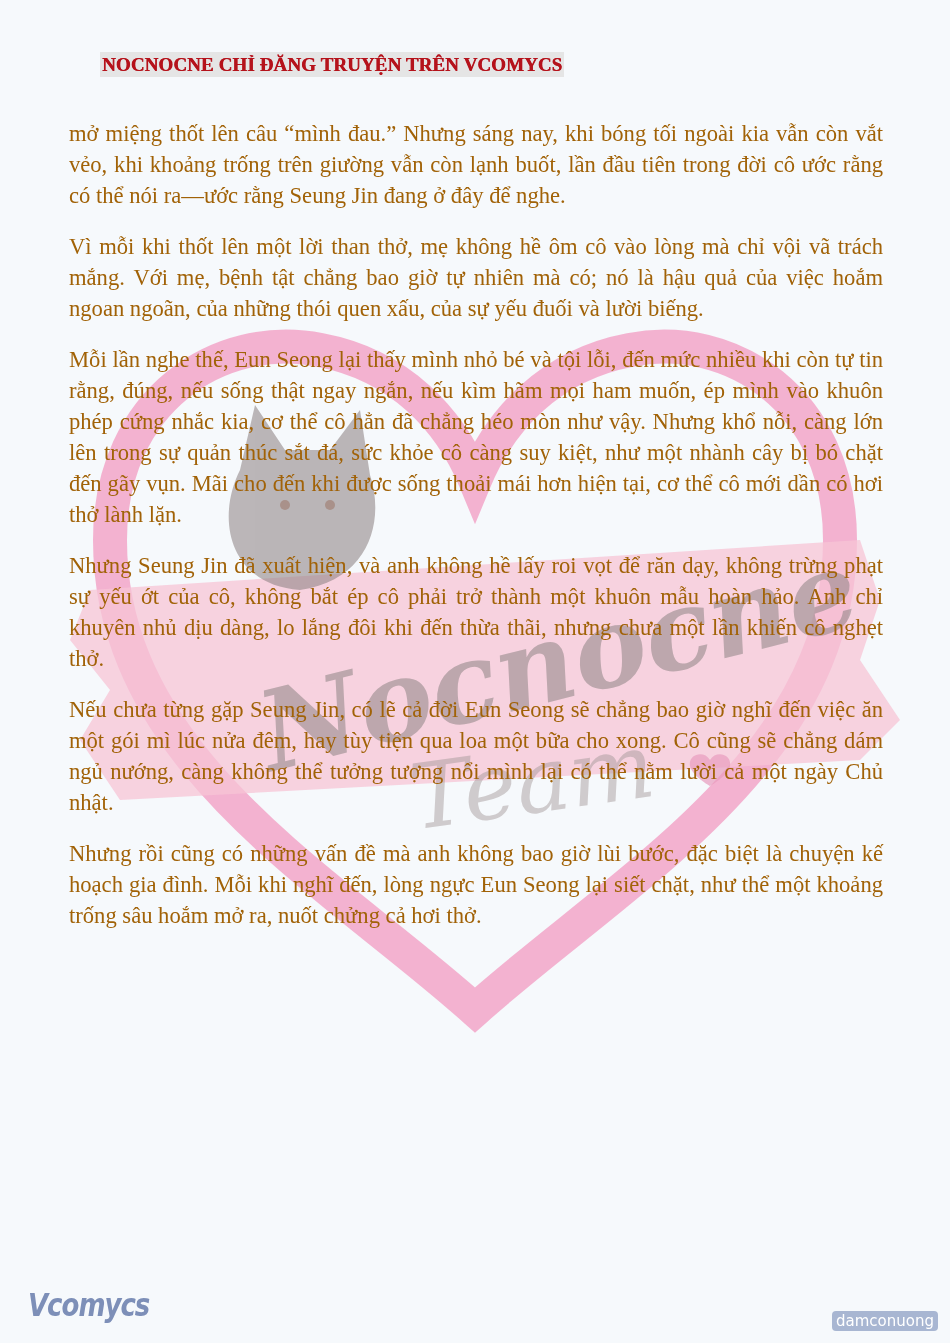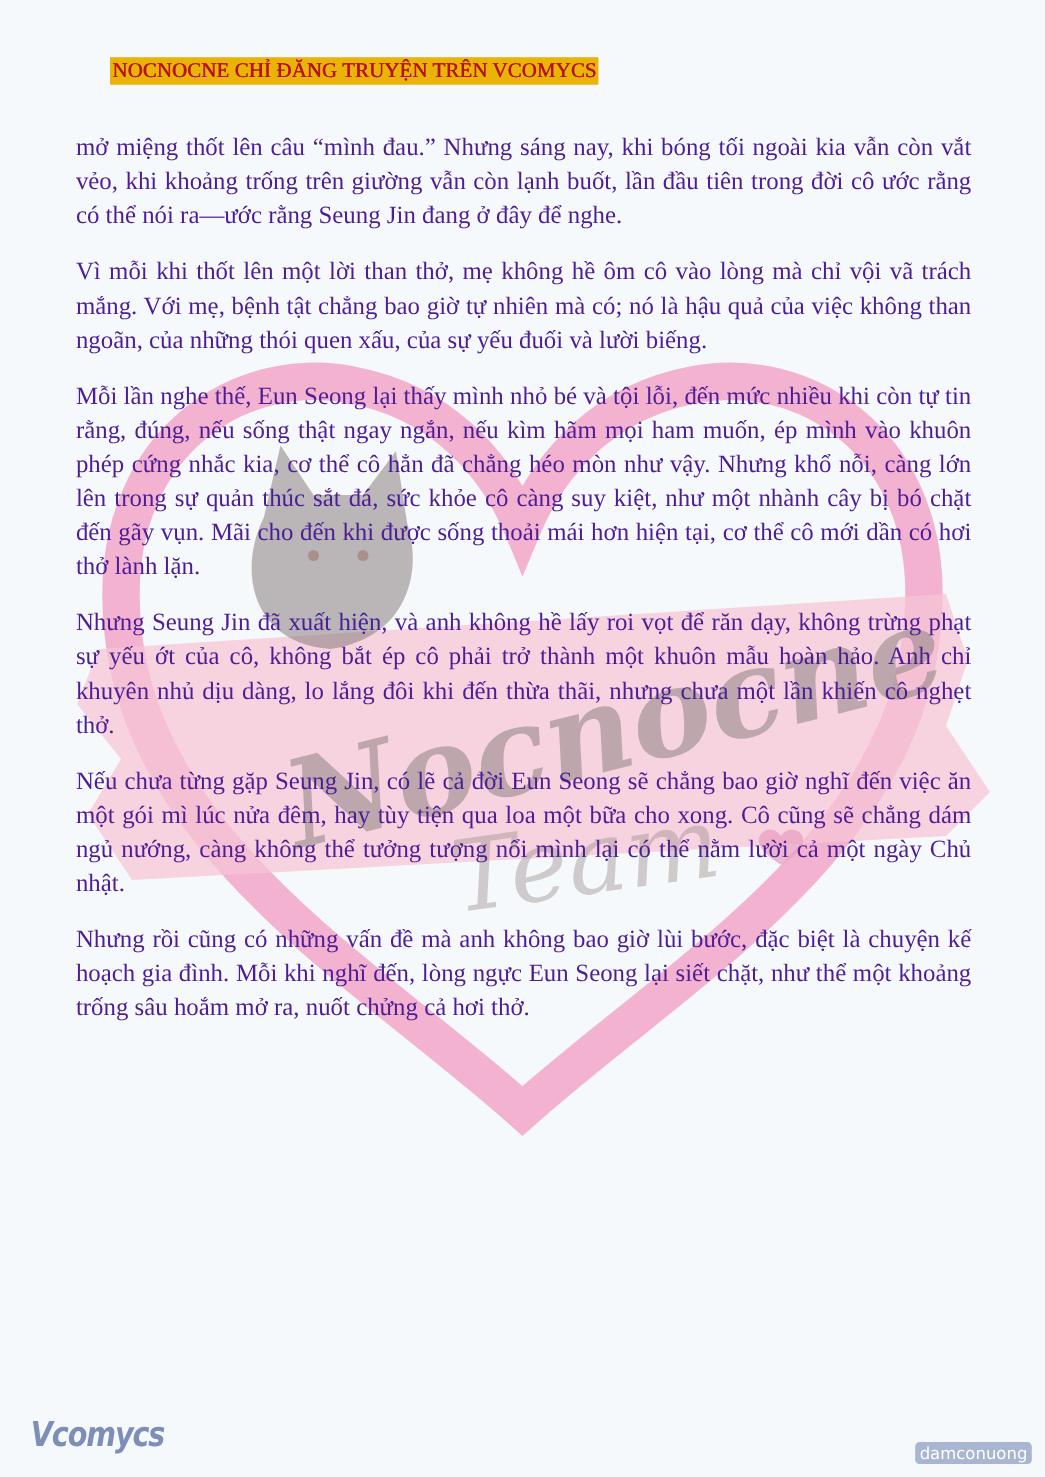--- a/index.html
+++ b/index.html
@@ -6,37 +6,37 @@
     body {
       width: 950px; height: 1343px;
       background: #f6f9fc;
       position: relative; overflow: hidden;
       font-family: "Liberation Serif", "DejaVu Serif", serif;
     }
     .watermark { position: absolute; left: 0; top: 0; width: 950px; height: 1343px; pointer-events: none; z-index: 0; }
     .header-banner {
       position: absolute; left: 100px; top: 52px;
       font-family: "Liberation Serif", serif;
-      font-weight: normal; font-size: 19px; letter-spacing: 0.1px;
+      font-weight: bold; font-size: 19px; letter-spacing: 0.1px;
       color: #b5121b;
-      background: #eab308;
+      background: #e5e5e5;
       padding: 2px 2px 1px 2px;
       line-height: 22px;
       text-shadow: 0.5px 0 0 #b5121b;
       z-index: 2;
     }
     .content {
       position: absolute; left: 69px; top: 118px; width: 814px;
       z-index: 2;
     }
     .para {
       margin: 0 0 20px 0;
       font-size: 22.6px;
       line-height: 31px;
-      color: #4c1d95;
+      color: #a16207;
       text-align: justify;
     }
     .footer-logo-left {
       position: absolute; left: 28px; top: 1290px;
       font-family: "DejaVu Sans", sans-serif; font-style: italic; font-weight: bold;
       font-size: 26px; color: #7d8fb8; letter-spacing: -1px;
       transform: scaleY(1.2); z-index: 2;
     }
     .footer-logo-right {
       position: absolute; right: 12px; top: 1311px;
@@ -62,21 +62,21 @@
   </g>
   <text x="250" y="720" font-family="DejaVu Serif, serif" font-style="italic" font-weight="bold" font-size="110" fill="#8f8585" opacity="0.55" transform="rotate(-14 470 660)">Nocnocne</text>
   <text x="410" y="820" font-family="DejaVu Serif, serif" font-style="italic" font-size="90" fill="#a09595" opacity="0.45" transform="rotate(-8 480 790)">Team</text>
   <path d="M710 760 c -6 -10, -22 -6, -20 6 c 2 10, 20 20, 20 20 c 0 0, 18 -10, 20 -20 c 2 -12, -14 -16, -20 -6 Z" fill="#e89bbd" opacity="0.7"></path>
 </svg>
 
 <div class="header-banner">NOCNOCNE CHỈ ĐĂNG TRUYỆN TRÊN VCOMYCS</div>
 
 <div class="content">
   <p class="para">mở miệng thốt lên câu “mình đau.” Nhưng sáng nay, khi bóng tối ngoài kia vẫn còn vắt vẻo, khi khoảng trống trên giường vẫn còn lạnh buốt, lần đầu tiên trong đời cô ước rằng có thể nói ra—ước rằng Seung Jin đang ở đây để nghe.</p>
-  <p class="para">Vì mỗi khi thốt lên một lời than thở, mẹ không hề ôm cô vào lòng mà chỉ vội vã trách mắng. Với mẹ, bệnh tật chẳng bao giờ tự nhiên mà có; nó là hậu quả của việc không than ngoãn, của những thói quen xấu, của sự yếu đuối và lười biếng.</p>
+  <p class="para">Vì mỗi khi thốt lên một lời than thở, mẹ không hề ôm cô vào lòng mà chỉ vội vã trách mắng. Với mẹ, bệnh tật chẳng bao giờ tự nhiên mà có; nó là hậu quả của việc hoắm ngoan ngoãn, của những thói quen xấu, của sự yếu đuối và lười biếng.</p>
   <p class="para">Mỗi lần nghe thế, Eun Seong lại thấy mình nhỏ bé và tội lỗi, đến mức nhiều khi còn tự tin rằng, đúng, nếu sống thật ngay ngắn, nếu kìm hãm mọi ham muốn, ép mình vào khuôn phép cứng nhắc kia, cơ thể cô hẳn đã chẳng héo mòn như vậy. Nhưng khổ nỗi, càng lớn lên trong sự quản thúc sắt đá, sức khỏe cô càng suy kiệt, như một nhành cây bị bó chặt đến gãy vụn. Mãi cho đến khi được sống thoải mái hơn hiện tại, cơ thể cô mới dần có hơi thở lành lặn.</p>
   <p class="para">Nhưng Seung Jin đã xuất hiện, và anh không hề lấy roi vọt để răn dạy, không trừng phạt sự yếu ớt của cô, không bắt ép cô phải trở thành một khuôn mẫu hoàn hảo. Anh chỉ khuyên nhủ dịu dàng, lo lắng đôi khi đến thừa thãi, nhưng chưa một lần khiến cô nghẹt thở.</p>
   <p class="para">Nếu chưa từng gặp Seung Jin, có lẽ cả đời Eun Seong sẽ chẳng bao giờ nghĩ đến việc ăn một gói mì lúc nửa đêm, hay tùy tiện qua loa một bữa cho xong. Cô cũng sẽ chẳng dám ngủ nướng, càng không thể tưởng tượng nổi mình lại có thể nằm lười cả một ngày Chủ nhật.</p>
   <p class="para">Nhưng rồi cũng có những vấn đề mà anh không bao giờ lùi bước, đặc biệt là chuyện kế hoạch gia đình. Mỗi khi nghĩ đến, lòng ngực Eun Seong lại siết chặt, như thể một khoảng trống sâu hoắm mở ra, nuốt chửng cả hơi thở.</p>
 </div>
 
 <div class="footer-logo-left">Vcomycs</div>
 <div class="footer-logo-right">damconuong</div>
 
 </body></html>

